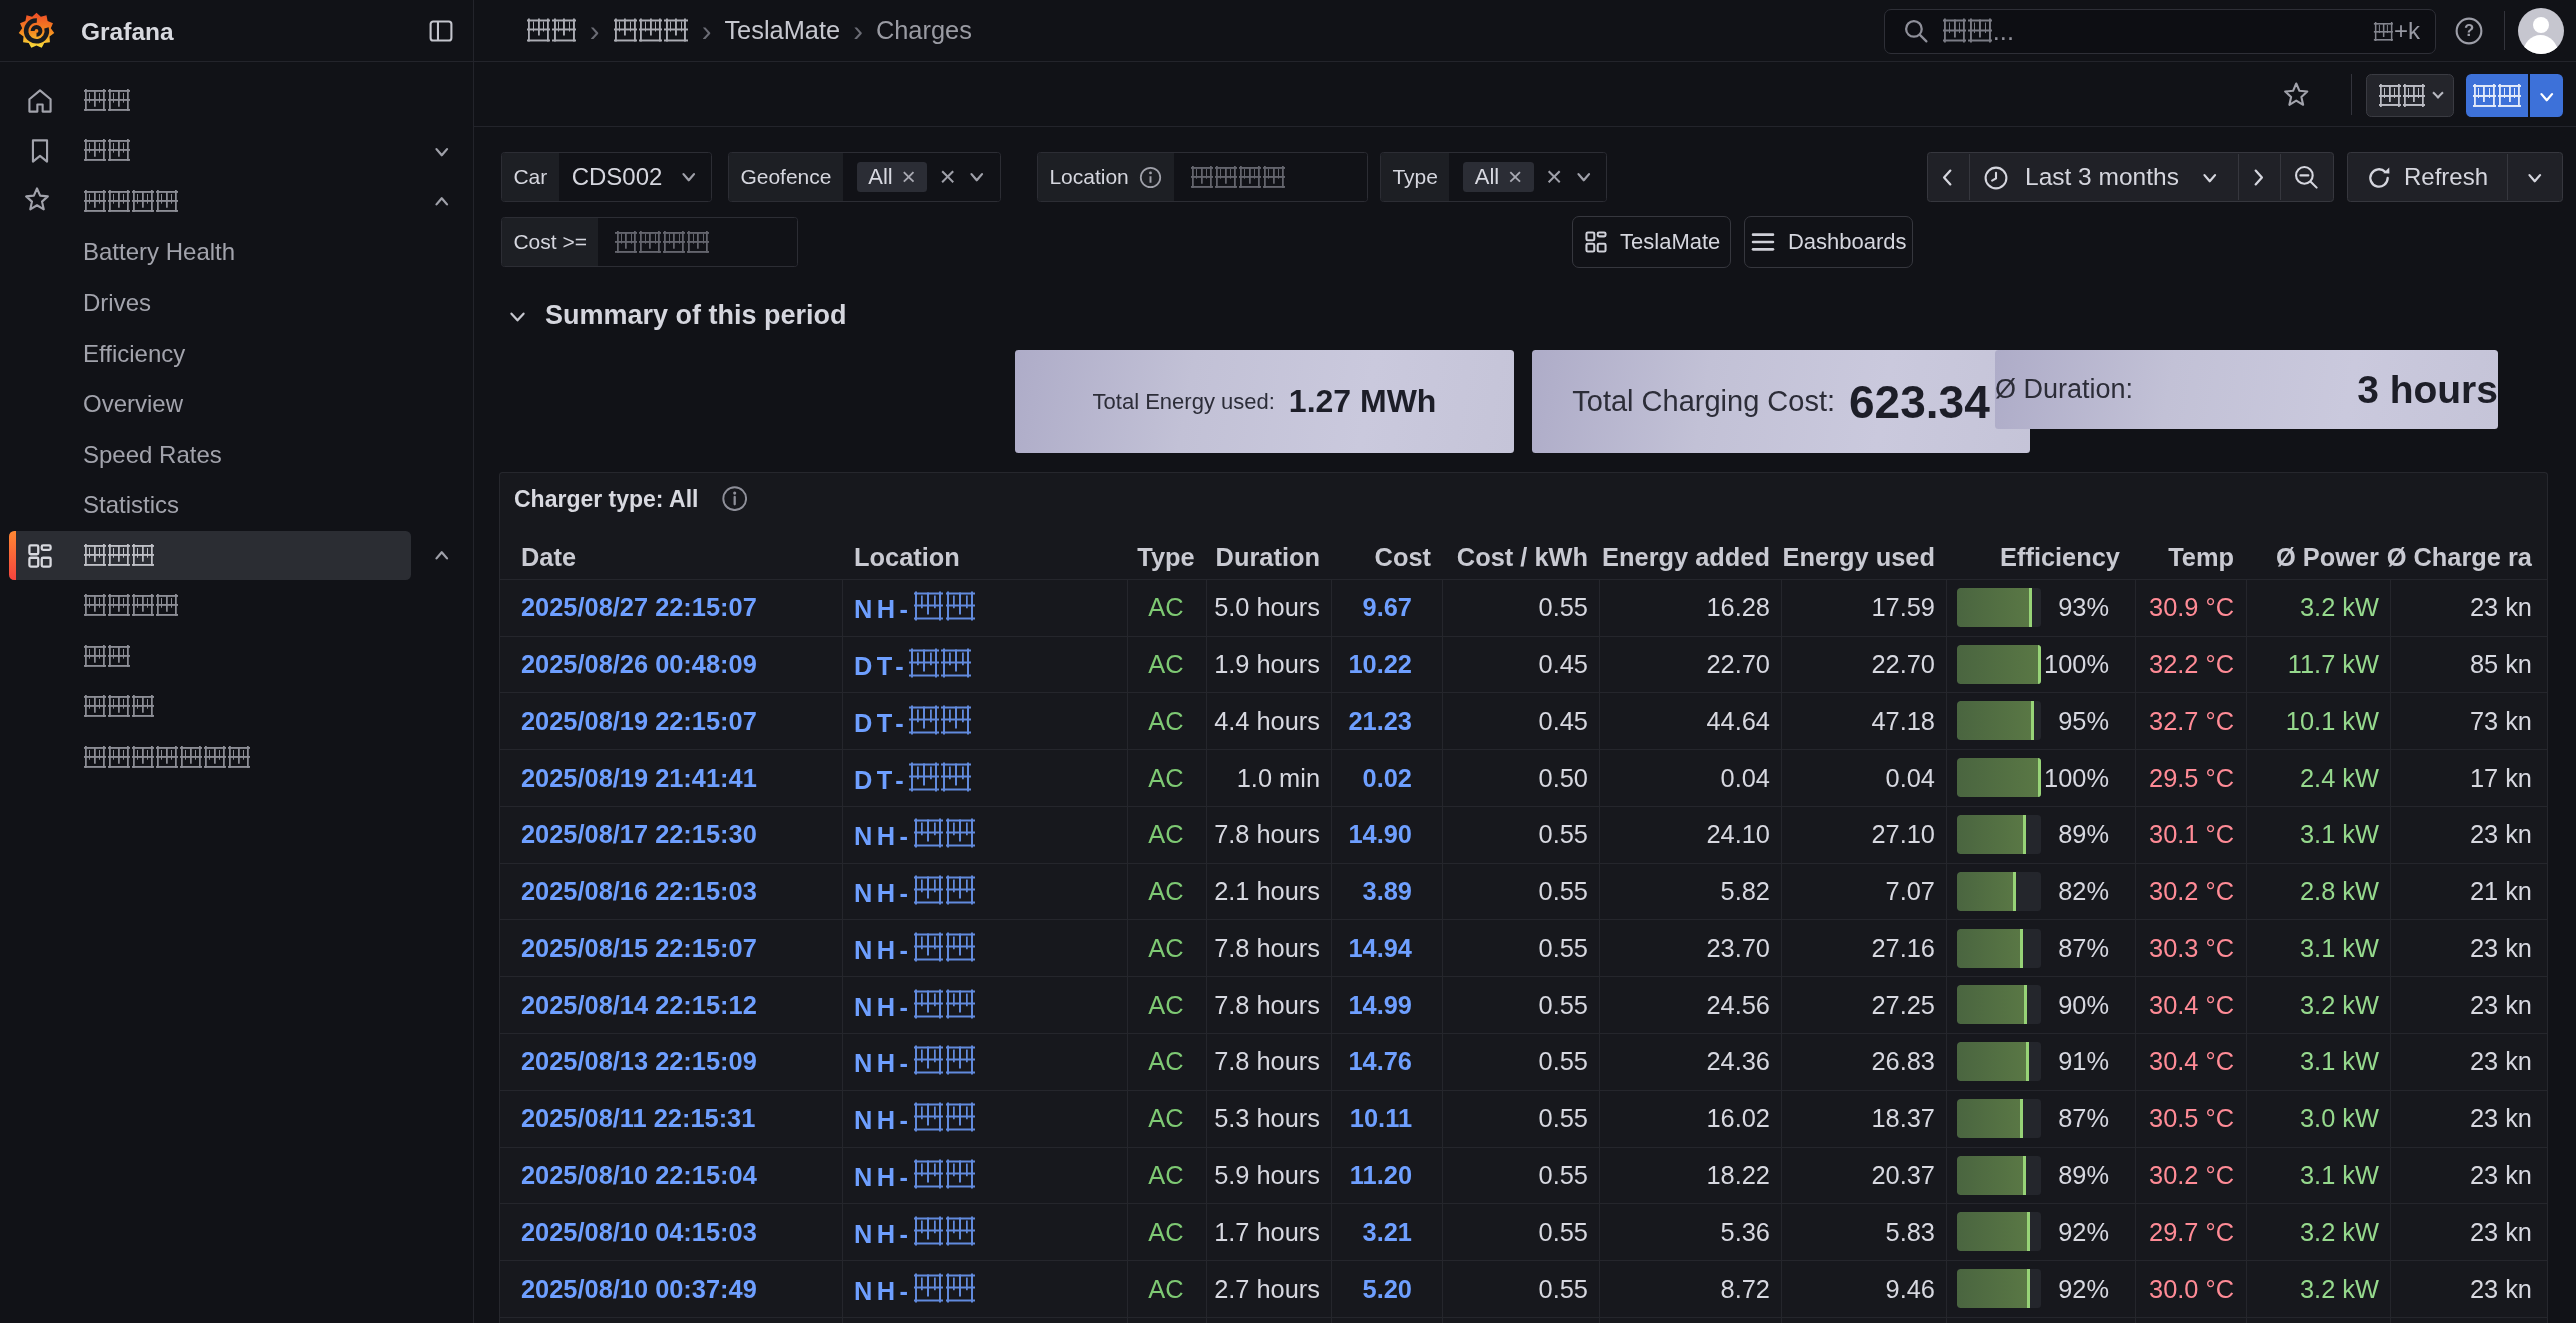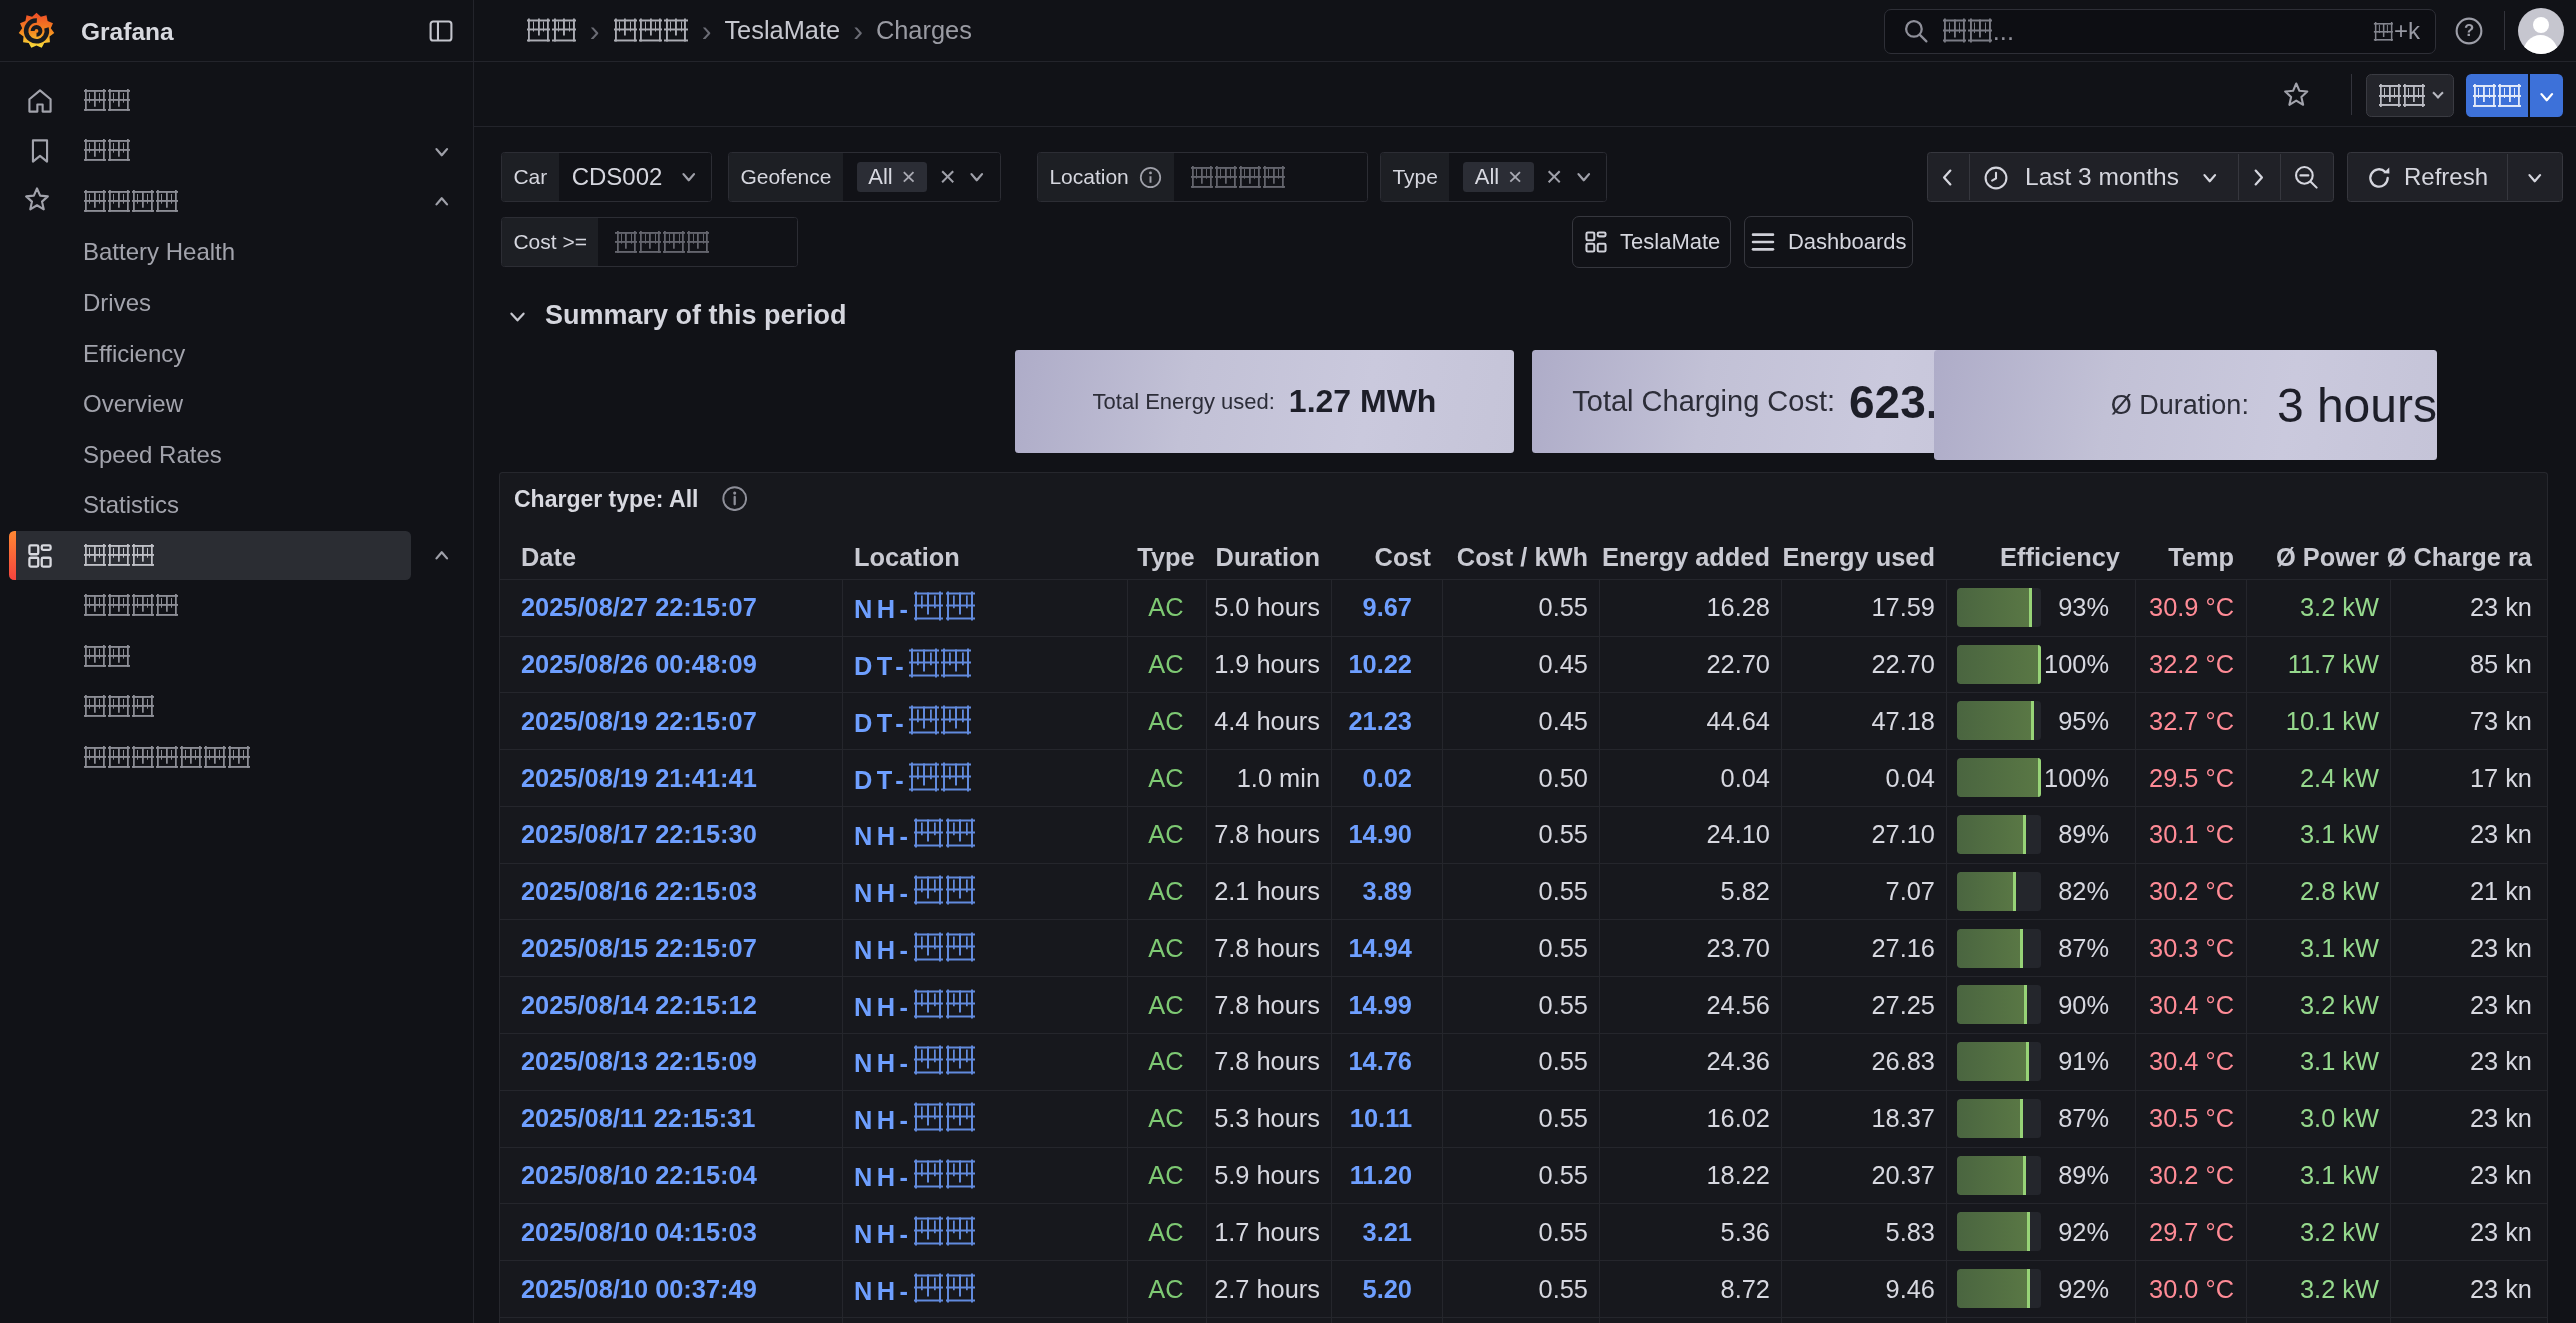--- a/index.html
+++ b/index.html
@@ -270,23 +270,23 @@
     </div>
 <div class="abs" style="left:545px;top:315px;transform:translateY(-50%);font-size:27px;font-weight:600;color:#d5d6de">Summary of this period</div>
 <div class="abs" style="left:1015px;top:350px;width:499px;height:103px;background:linear-gradient(100deg,#aeacc8 0%,#c2c1d6 35%,#cac9dd 70%,#c5c4d8 100%);border-radius:3.5px;display:flex;align-items:center;justify-content:center;white-space:nowrap">
       <span style="font-size:22px;color:#2c2d38">Total Energy used:</span>
       <span style="font-size:32px;font-weight:700;color:#1d1e28;margin-left:14px">1.27 MWh</span>
     </div>
 <div class="abs" style="left:1532px;top:350px;width:498px;height:103px;background:linear-gradient(100deg,#aeacc8 0%,#c2c1d6 35%,#cac9dd 70%,#c5c4d8 100%);border-radius:3.5px;display:flex;align-items:center;justify-content:center;white-space:nowrap">
       <span style="font-size:29px;color:#2c2d38">Total Charging Cost:</span>
       <span style="font-size:46px;font-weight:700;color:#1d1e28;margin-left:14px">623.34</span>
     </div>
-<div class="abs" style="left:1934px;top:350px;width:503px;height:110px;background:linear-gradient(100deg,#aeacc8 0%,#c2c1d6 35%,#cac9dd 70%,#c5c4d8 100%);border-radius:3.5px;display:flex;align-items:center;justify-content:flex-end;white-space:nowrap">
+<div class="abs" style="left:1995px;top:350px;width:503px;height:79px;background:linear-gradient(100deg,#aeacc8 0%,#c2c1d6 35%,#cac9dd 70%,#c5c4d8 100%);border-radius:3.5px;display:flex;align-items:center;justify-content:space-between;white-space:nowrap">
       <span style="font-size:27px;color:#2c2d38">Ø Duration:</span>
-      <span style="font-size:48px;font-weight:400;color:#1d1e28;margin-left:28px">3 hours</span>
+      <span style="font-size:39px;font-weight:700;color:#1d1e28;margin-left:28px">3 hours</span>
     </div>
 <div class="abs" style="left:499px;top:472px;width:2049px;height:851px;background:#17181d;border:0.9px solid #26272d;border-radius:3.5px 3.5px 0 0;border-bottom:none"></div>
 <div class="abs" style="left:514px;top:499px;transform:translateY(-50%);font-size:23px;font-weight:700;color:#d8d9e0">Charger type: All</div>
 <div class="abs" style="left:722px;top:486px">
       <svg style="" width="25.4" height="25.4" viewBox="0 0 29 29" fill="none">
         <circle cx="14.5" cy="14.5" r="13.0" stroke="#8e8f99" stroke-width="2.2"></circle>
         <line x1="14.5" y1="12.47" x2="14.5" y2="20.88" stroke="#8e8f99" stroke-width="2.6" stroke-linecap="round"></line>
         <circle cx="14.5" cy="8.120000000000001" r="1.8" fill="#8e8f99"></circle>
       </svg>
     </div>

